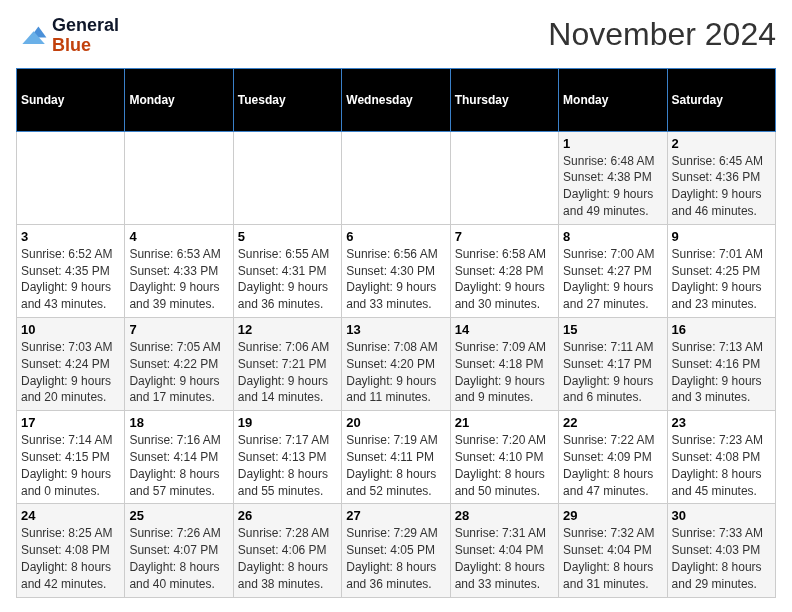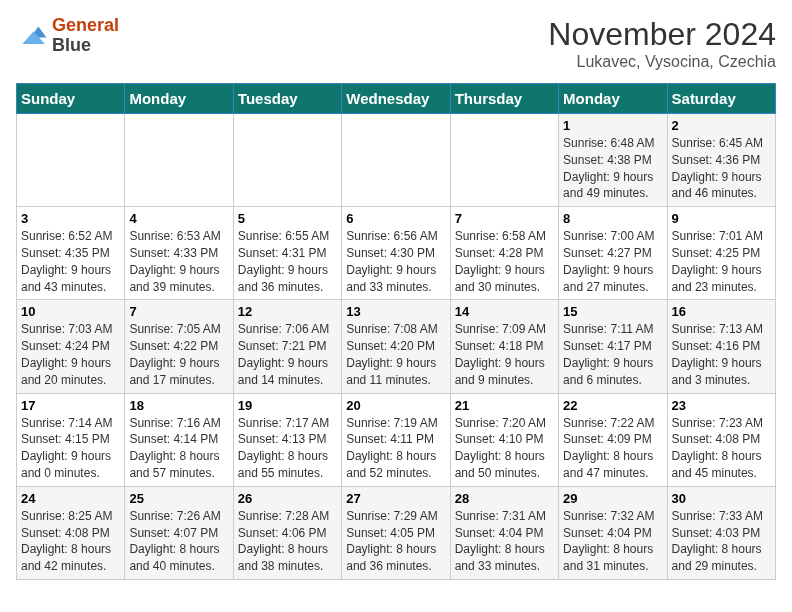--- a/index.html
+++ b/index.html
@@ -21,21 +21,21 @@
       align-items: center;
       gap: 4px;
     }
     .logo-text {
       font-size: 18px;
       font-weight: bold;
       color: #333;
       line-height: 1.1;
     }
     .logo-text span {
-      color: #c2410c;
+      color: #0f172a;
     }
     .logo-icon {
       width: 32px;
       height: 32px;
     }
     .title-block {
       text-align: right;
     }
     .month-title {
       font-size: 32px;
@@ -45,25 +45,25 @@
     .subtitle {
       font-size: 16px;
       color: #555;
     }
     table {
       width: 100%;
       border-collapse: collapse;
       font-size: 11px;
     }
     thead th {
-      background: #0f766e;
+      background: #000000;
       color: #fff;
-      padding: 6px 4px;
+      padding: 24px 4px;
       text-align: left;
-      font-size: 15px;
+      font-size: 12px;
       font-weight: bold;
       border: 1px solid #3a80c9;
     }
     tbody td {
       border: 1px solid #ccc;
       vertical-align: top;
       padding: 4px;
       width: 14.28%;
       height: 80px;
       background: #fff;
@@ -89,26 +89,25 @@
 <body>
 
 <div class="header">
   <div class="logo">
     <svg class="logo-icon" viewBox="0 0 40 40">
       <polygon points="28,8 38,22 18,22" fill="#4a90d9"></polygon>
       <polygon points="22,14 36,30 8,30" fill="#6ab0e8"></polygon>
     </svg>
     <div class="logo-text">
       <div><span>General</span></div>
-      <div><span style="color:#404040">Blue</span></div>
+      <div><span style="color:#c2410c">Blue</span></div>
     </div>
   </div>
   <div class="title-block">
     <div class="month-title">November 2024</div>
-    <div class="subtitle">Lukavec, Vysocina, Czechia</div>
   </div>
 </div>
 
 <table>
   <thead>
     <tr id="header-row">
         <th>Sunday</th>
         <th>Monday</th>
         <th>Tuesday</th>
         <th>Wednesday</th>

